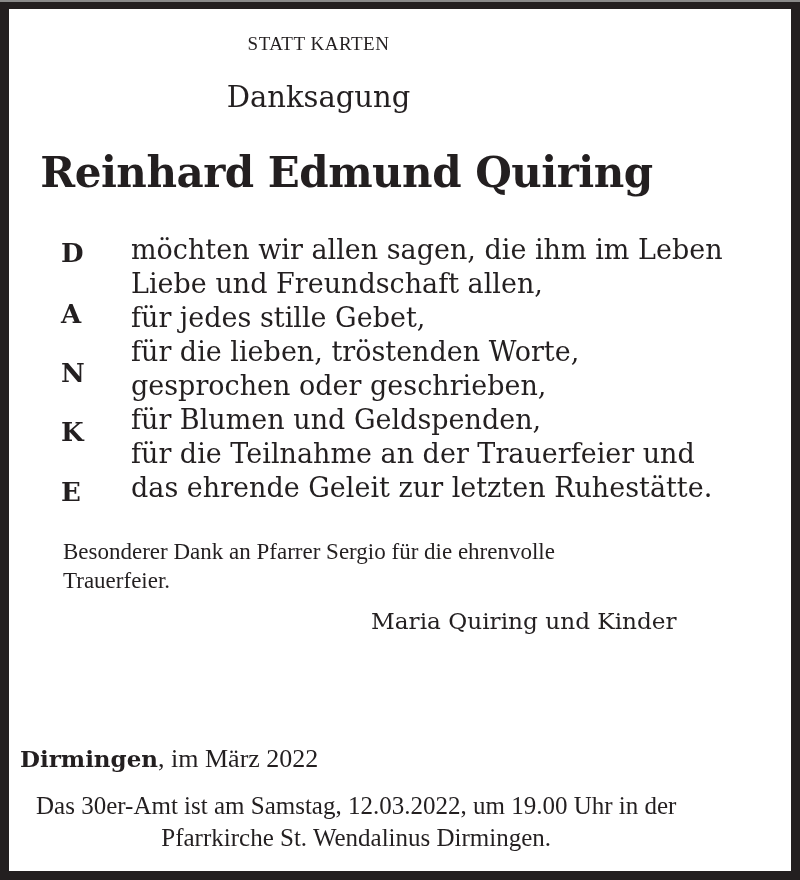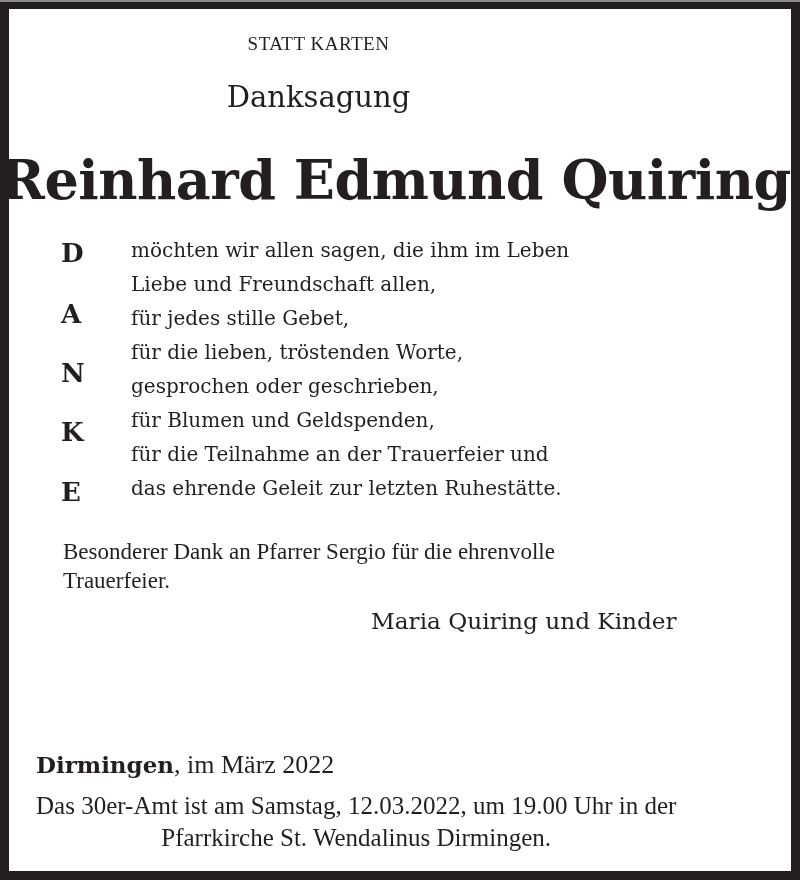--- a/index.html
+++ b/index.html
@@ -5,27 +5,27 @@
   html, body { margin: 0; padding: 0; background: #ffffff; }
   body { width: 800px; height: 880px; position: relative; overflow: hidden;
          font-family: "DejaVu Serif", "Liberation Serif", serif; color: #231f20; }
   .frame { position: absolute; left: 0; top: 0; width: 800px; height: 880px;
            box-sizing: border-box; border: 9px solid #231f20; background: #fff; }
   .topstrip { position: absolute; left: 0; top: 0; width: 800px; height: 2px; background: #8a8a8a; }
   .abs { position: absolute; white-space: nowrap; }
   .center { left: 0; width: 637px; text-align: center; }
   .statt { top: 33px; font-family: "Liberation Serif", serif; font-size: 19px; letter-spacing: 0.5px; }
   .danksagung { top: 80px; font-family: "DejaVu Serif", serif; font-size: 29px; }
-  .name { top: 148px; font-family: "DejaVu Serif", serif; font-weight: bold; font-size: 54px; letter-spacing: -0.5px; }
+  .name { top: 148px; font-family: "DejaVu Serif", serif; font-weight: bold; font-size: 42px; letter-spacing: -0.5px; padding-left: 28px; }
   .letter { left: 61px; font-family: "DejaVu Serif", serif; font-weight: bold; font-size: 26px; }
-  .poem { left: 131px; font-family: "DejaVu Serif", serif; font-size: 20px; line-height: 34px; }
+  .poem { left: 131px; font-family: "DejaVu Serif", serif; font-size: 27px; line-height: 34px; }
   .poem div { height: 34px; }
   .besonders { left: 63px; top: 537px; font-family: "Liberation Serif", serif; font-size: 23px; line-height: 29px; }
   .signature { left: 371px; top: 604px; font-family: "DejaVu Serif", serif; font-size: 23.2px; line-height: 34px; }
-  .place { left: 36px; top: 744px; font-family: "Liberation Serif", serif; font-size: 26px; margin-top: 6px; }
+  .place { left: 20px; top: 744px; font-family: "Liberation Serif", serif; font-size: 26px; }
   .place b { font-family: "DejaVu Serif", serif; font-size: 23px; }
   .note { left: 36px; top: 790px; font-family: "Liberation Serif", serif; font-size: 25px; line-height: 32px; text-align: center; }
 </style>
 </head>
 <body>
 
 <div class="frame"></div>
 <div class="topstrip"></div>
 
 <div class="abs center statt">STATT KARTEN</div>

